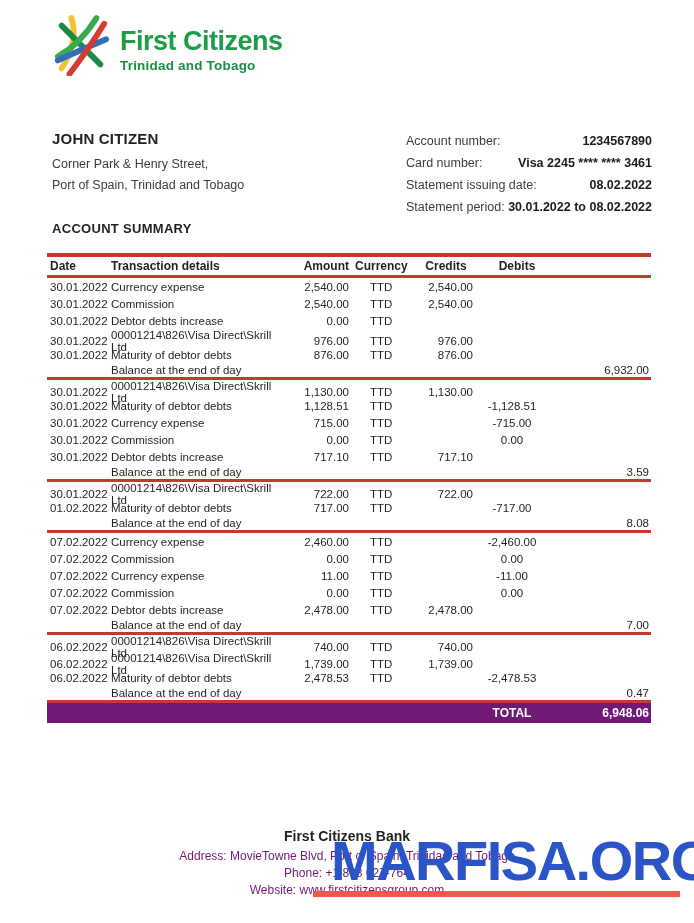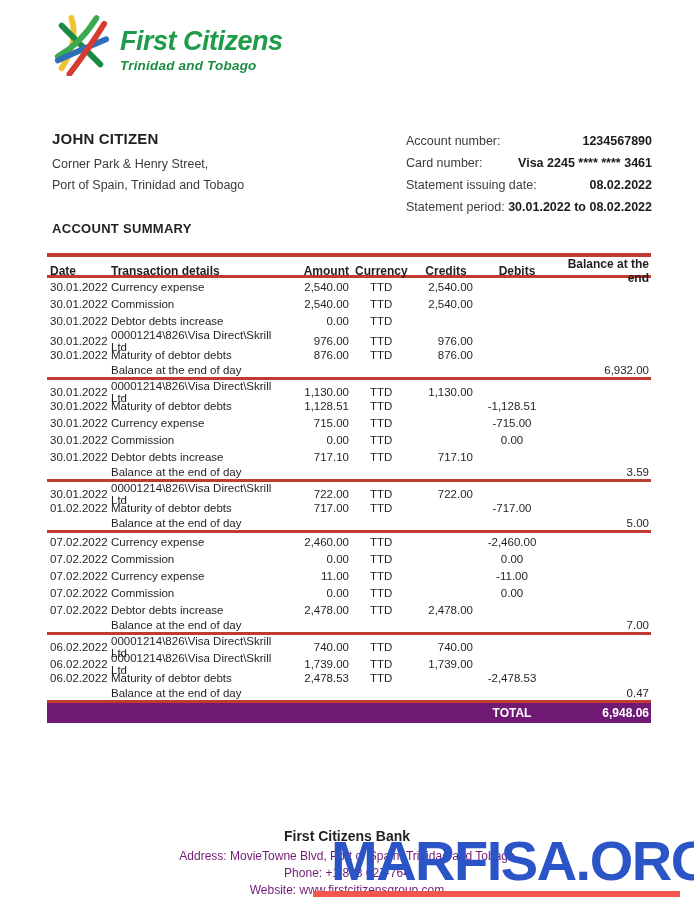--- a/index.html
+++ b/index.html
@@ -4,21 +4,21 @@
 <style>
   * { margin:0; padding:0; box-sizing:border-box; }
   html,body { background:#ffffff; }
   body { font-family:"Liberation Sans", sans-serif; color:#231f20; }
   .page {
     position:relative; width:694px; height:923px; background:#fff;
     overflow:hidden; margin:0 auto;
   }
 
   
-  .logo-row { position:absolute; top:14px; left:52px; display:flex; align-items:flex-start;font-style:italic; }
+  .logo-row { position:absolute; top:14px; left:52px; display:flex; align-items:flex-start; }
   .logo-icon { width:58px; height:62px; margin-right:10px; }
   .logo-text { padding-top:14px; }
   .brand-name { font-size:27px; font-weight:bold; color:#1e9c49; letter-spacing:-0.5px; line-height:1; }
   .brand-tagline { font-size:13.5px; font-weight:bold; color:#1d8d45; margin-top:3px; letter-spacing:0.2px; }
 
   
   .info-row { position:absolute; top:130px; left:52px; width:600px; display:flex; }
   .customer { width:310px; }
   .cust-name { font-size:15px; font-weight:bold; letter-spacing:0.2px; margin-bottom:7px; }
   .cust-line { font-size:12.5px; color:#3c3c3c; line-height:21px; }
@@ -122,21 +122,20 @@
   <h2 class="summary-title">ACCOUNT SUMMARY</h2>
 
   <div class="table">
     <div class="thead">
         <div class="c-date">Date</div>
         <div class="c-details">Transaction details</div>
         <div class="c-amount">Amount</div>
         <div class="h-currency">Currency</div>
         <div class="h-credits">Credits</div>
         <div class="h-debits">Debits</div>
-        <div class="c-balance">Balance at the end</div>
       </div>
     <div class="tbody">
         <div class="trow">
           <div class="c-date">30.01.2022</div>
           <div class="c-details">Currency expense</div>
           <div class="c-amount">2,540.00</div>
           <div class="c-currency">TTD</div>
           <div class="c-credits">2,540.00</div>
           <div class="c-debits"></div>
           <div class="c-balance"></div>
@@ -258,21 +257,21 @@
           <div class="c-debits">-717.00</div>
           <div class="c-balance"></div>
         </div>
         <div class="trow block-sep">
           <div class="c-date"></div>
           <div class="c-details">Balance at the end of day</div>
           <div class="c-amount"></div>
           <div class="c-currency"></div>
           <div class="c-credits"></div>
           <div class="c-debits"></div>
-          <div class="c-balance">5.00</div>
+          <div class="c-balance">8.08</div>
         </div>
         <div class="trow">
           <div class="c-date">07.02.2022</div>
           <div class="c-details">Currency expense</div>
           <div class="c-amount">2,460.00</div>
           <div class="c-currency">TTD</div>
           <div class="c-credits"></div>
           <div class="c-debits">-2,460.00</div>
           <div class="c-balance"></div>
         </div>

